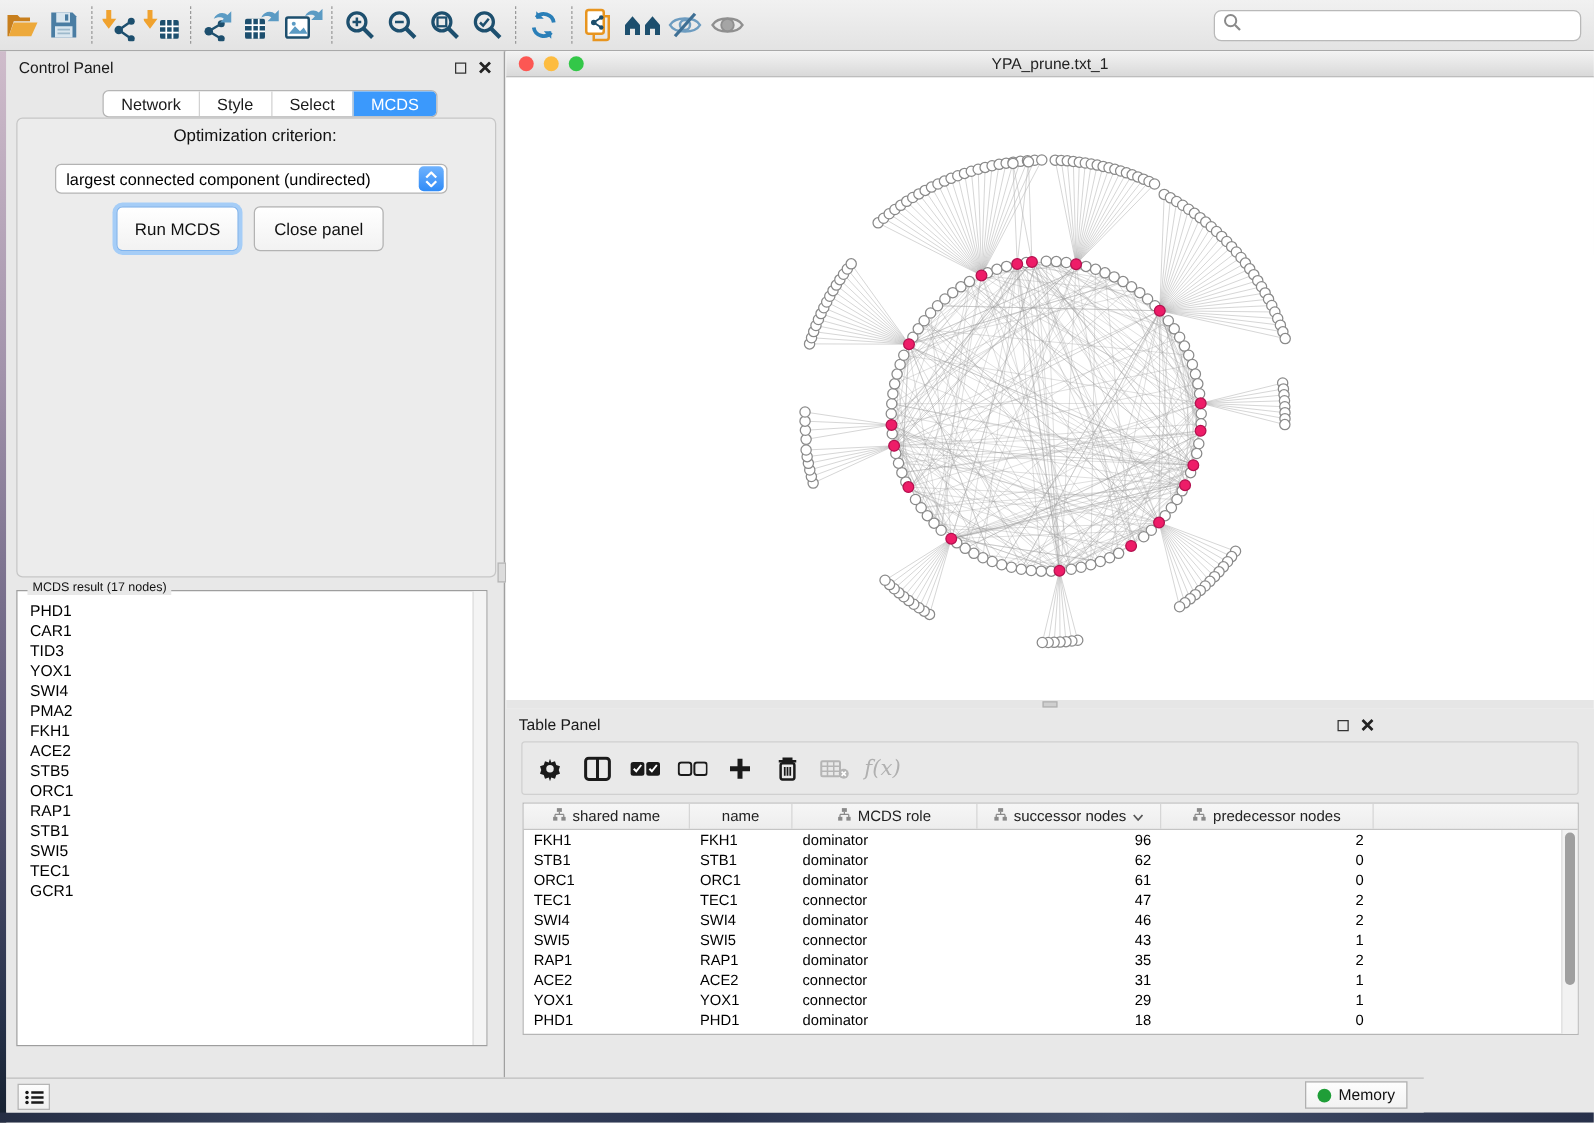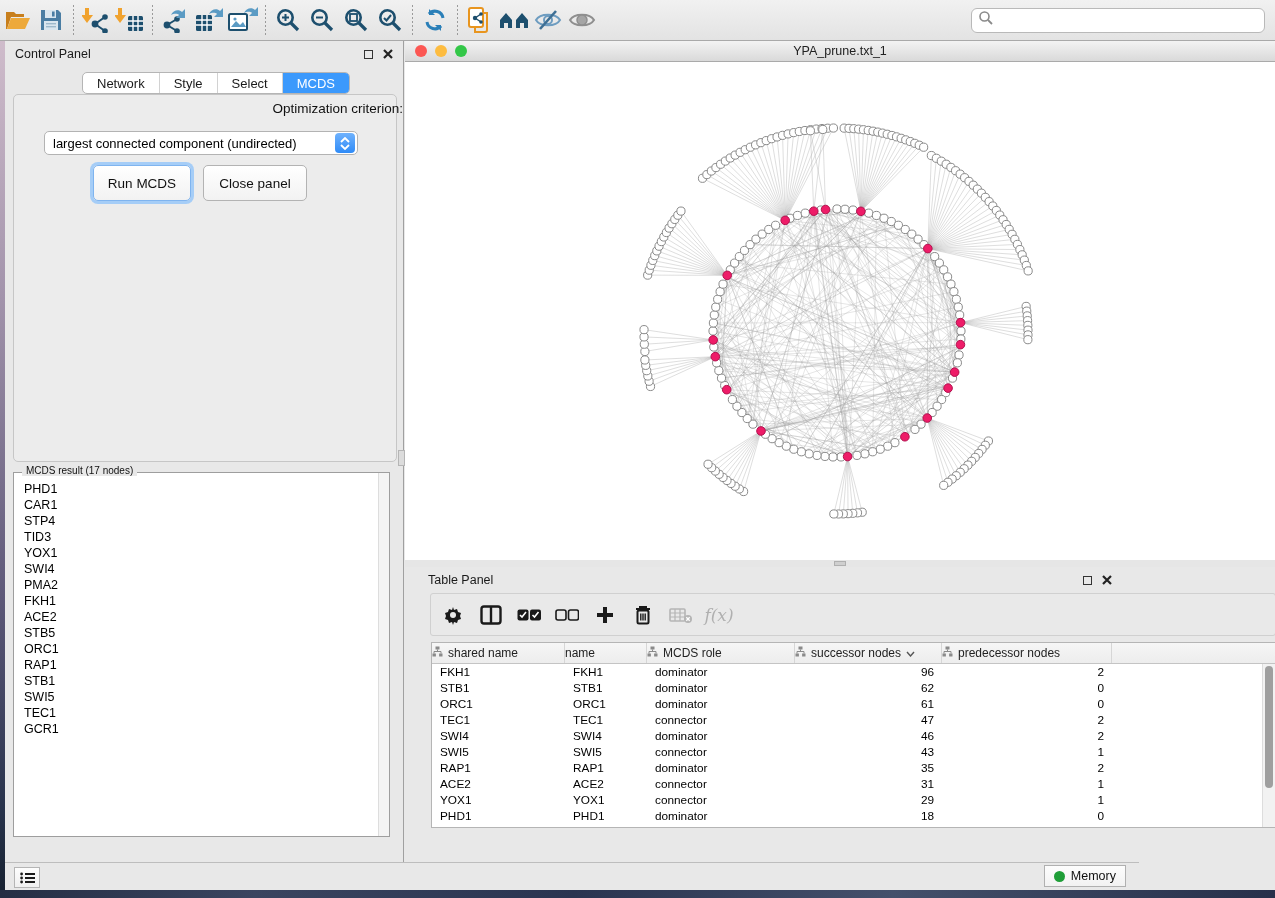--- a/index.html
+++ b/index.html
@@ -36,21 +36,21 @@
 
   .seg-tabs { position:absolute; display:inline-flex; background:#fff;
     border:1px solid #b5b5b5; border-radius:5px; overflow:hidden; height:22px; }
   .seg-tab { padding:3px 14px; font-size:13px; color:#1a1a1a; border-left:1px solid #d2d2d2;
     display:flex; align-items:center; white-space:nowrap; }
   .seg-tab:first-child { border-left:none; }
   .seg-tab.sel { background:#3b99fc; color:#fff; }
 
   #cp-inner { position:absolute; left:8px; top:53px; width:384px; height:368px;
     background:#ececec; border:1px solid #c6c6c6; border-radius:5px; }
-  #opt-label { position:absolute; left:0; top:60px; width:100%; text-align:right;
+  #opt-label { position:absolute; left:0; top:60px; width:100%; text-align:center;
     font-size:13.5px; color:#111; }
   #criterion { position:absolute; left:39px; top:90px; width:314px; height:24px; background:#fff;
     border:1px solid #b3b3b3; border-radius:5px; display:flex; align-items:center; font-size:13px; }
   #criterion .val { flex:1; padding:0 8px; white-space:nowrap; }
   #criterion .stepper { width:20px; height:20px; margin-right:2px; border-radius:4px;
     background:linear-gradient(#6fb2fd,#2f8bf7); display:flex; flex-direction:column;
     align-items:center; justify-content:center; gap:1px; }
   .stepper svg { display:block; }
   .push-btn { position:absolute; height:36px; background:linear-gradient(#ffffff,#f2f2f2);
     border:1px solid #b3b3b3; border-radius:5px; font-size:13.5px; color:#111;
@@ -77,32 +77,32 @@
   .light { width:12px; height:12px; border-radius:50%; }
   #net-title { position:absolute; left:0; width:100%; text-align:center; font-size:12.5px; color:#222; }
   #net-canvas { position:absolute; left:0; top:21px; width:870px; height:498px; background:#fff; }
   #net-splitter { position:absolute; left:0; top:519px; width:870px; height:7px; background:#e6e6e6; }
   #net-splitter .handle { position:absolute; left:429px; top:1px; width:12px; height:5px;
     background:#cfcfcf; border:1px solid #b0b0b0; }
   #v-splitter-handle { left:398px; top:450px; width:7px; height:16px;
     background:#dcdcdc; border:1px solid #b5b5b5; }
 
   
-  #table-panel { left:418px; top:567px; width:704px; height:295px; background:#e8e8e8; }
+  #table-panel { left:405px; top:567px; width:704px; height:295px; background:#e8e8e8; }
   #tp-toolbar { position:absolute; left:12px; top:26px; width:846px; height:43px;
     background:#e9e9e9; border:1px solid #d0d0d0; border-radius:3px;
     display:flex; align-items:center; padding-left:10px; gap:14px; }
   .tp-ic { width:24px; height:24px; display:flex; align-items:center; justify-content:center; }
   .fx { font-family:"DejaVu Serif", serif; font-style:italic; font-size:17px; color:#b0b0b0; }
 
   #node-table { position:absolute; left:13px; top:75px; width:845px; height:186px;
     background:#fff; border:1px solid #b5b5b5; }
   #thead { display:flex; height:21px; background:linear-gradient(#f6f6f6,#ededed);
     border-bottom:1px solid #c4c4c4; }
-  .th { display:flex; align-items:center; gap:5px;
+  .th { display:flex; align-items:center; justify-content:center; gap:5px;
     font-size:12px; color:#222; border-right:1px solid #d6d6d6; overflow:hidden; }
   .th:last-child { border-right:none; }
   #tbody { position:relative; font-size:11.8px; color:#000; }
   .tr { display:flex; height:16px; align-items:center; }
   .td { padding:0 8px; white-space:nowrap; overflow:hidden; }
   .td.num { text-align:right; }
   #tbl-scroll { position:absolute; right:0px; top:21px; width:13px; height:163px;
     background:#f2f2f2; border-left:1px solid #ddd; }
   #tbl-thumb { position:absolute; left:2px; top:2px; width:8px; height:122px;
     background:#9f9f9f; border-radius:4px; }
@@ -300,21 +300,20 @@
   </div>
   <div class="push-btn" id="run-btn">Run MCDS</div>
   <div class="push-btn" id="closepanel-btn">Close panel</div>
 
   <div id="mcds-group">
     <div id="mcds-label">MCDS result (17 nodes)</div>
     <div id="mcds-border"></div>
     <div id="mcds-list">
         <div>PHD1</div>
         <div>CAR1</div>
-        <div>STP4</div>
         <div>TID3</div>
         <div>YOX1</div>
         <div>SWI4</div>
         <div>PMA2</div>
         <div>FKH1</div>
         <div>ACE2</div>
         <div>STB5</div>
         <div>ORC1</div>
         <div>RAP1</div>
         <div>STB1</div>

